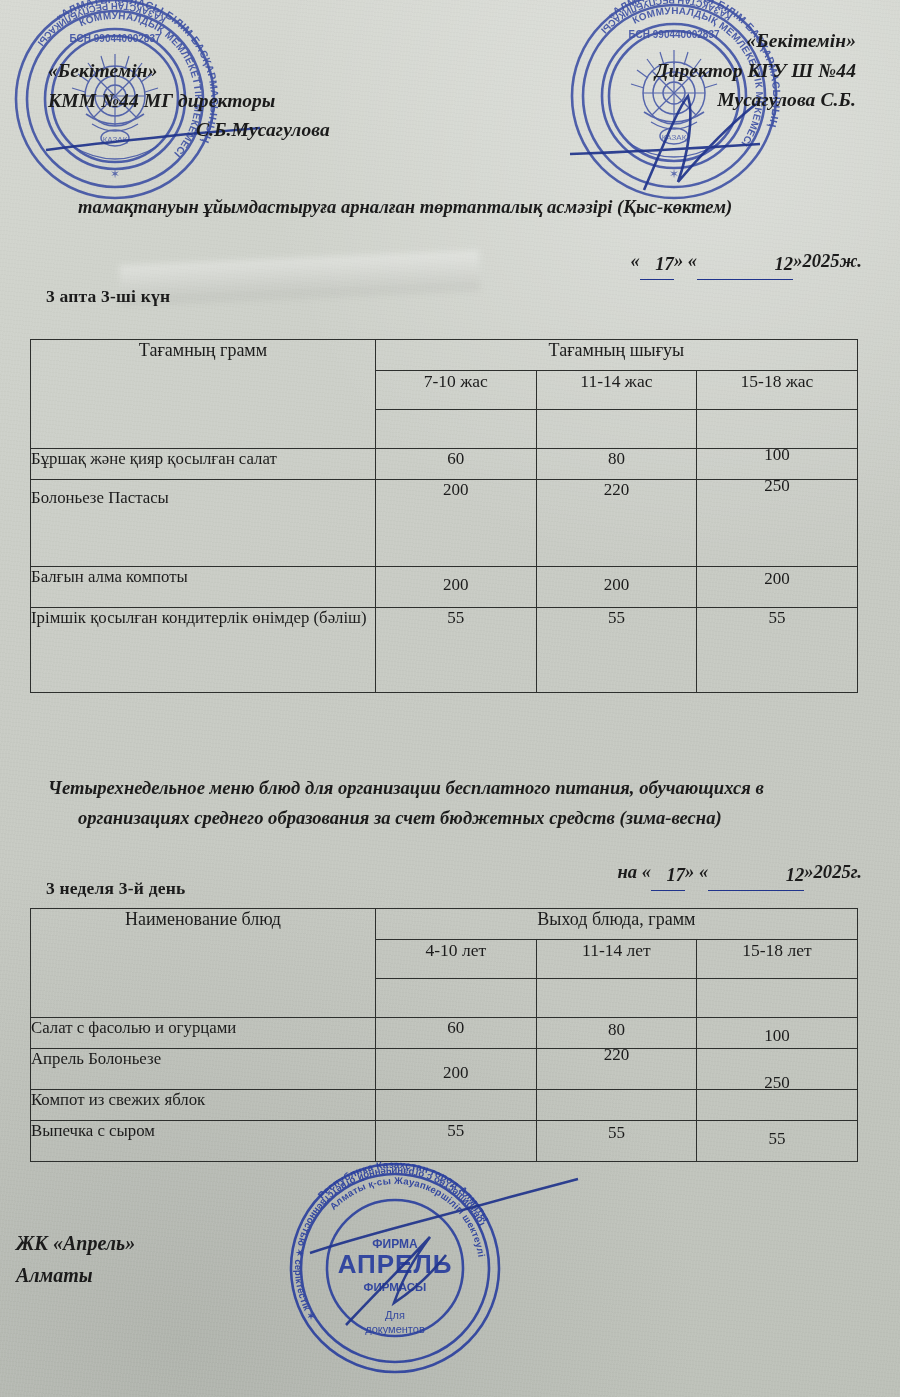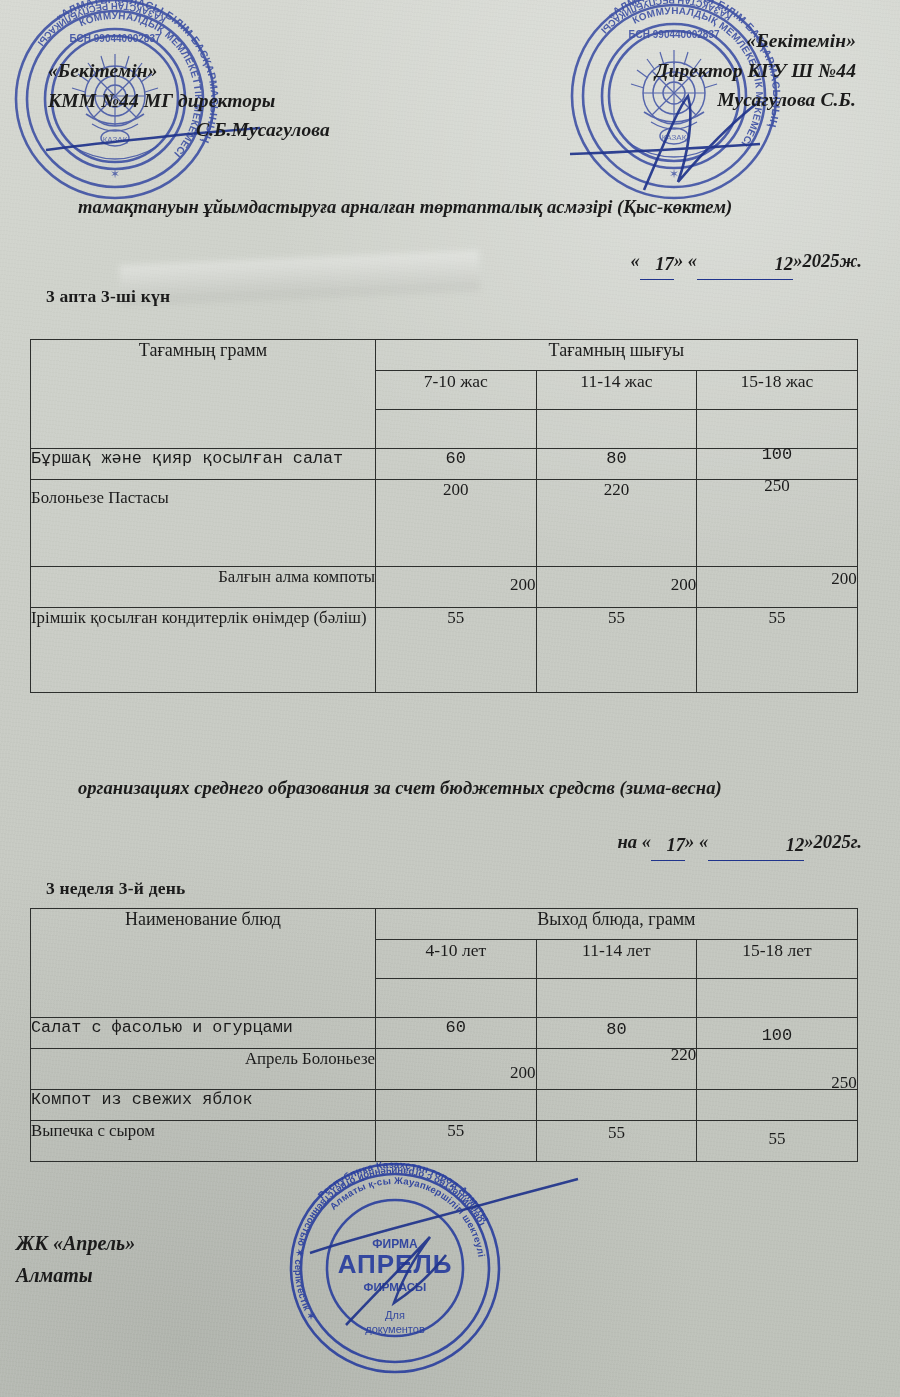--- a/index.html
+++ b/index.html
@@ -135,22 +135,22 @@
     font-size: 16.8px;
     line-height: 1.22;
   }
   .val {
     text-align: center;
     font-size: 17px;
     padding-top: 7px;
     margin-top: 17px;
   }
   .r-tall td { height: 86px; }
-  .r-med  td { height: 40px; text-align: right; }
-  .r-low  td { height: 30px; font-family: Liberation Mono, monospace; }
+  .r-med  td { height: 40px; }
+  .r-low  td { height: 30px; }
   .r-last td { height: 84px; }
   .r-last-ru td { height: 40px; }
 
   
   .n-a { position: relative; top: 2px; }
   .n-b { position: relative; top: 8px; }
   .n-c { position: relative; top: 14px; }
   .n-d { position: relative; top: -4px; }
 
   
@@ -372,20 +372,21 @@
       <tr class="r-last">
         <td class="dish">Ірімшік қосылған кондитерлік өнімдер (бәліш)</td>
         <td class="val">55</td>
         <td class="val">55</td>
         <td class="val">55</td>
       </tr>
     </tbody>
   </table>
 
   <div class="title-block title-ru">
+    <div class="title-l1">Четырехнедельное меню блюд для организации бесплатного питания, обучающихся в</div>
     <div class="title-l2">организациях среднего образования за счет бюджетных средств (зима-весна)</div>
     <div class="date-line">
       <span>на «</span><span class="blank blank-sm">17</span><span>» «</span><span class="blank blank-lg">12</span><span>»2025г.</span>
     </div>
   </div>
 
   <div class="day-label day-ru">3 неделя 3-й день</div>
 
   <table class="menu-table t-ru">
     <colgroup>

